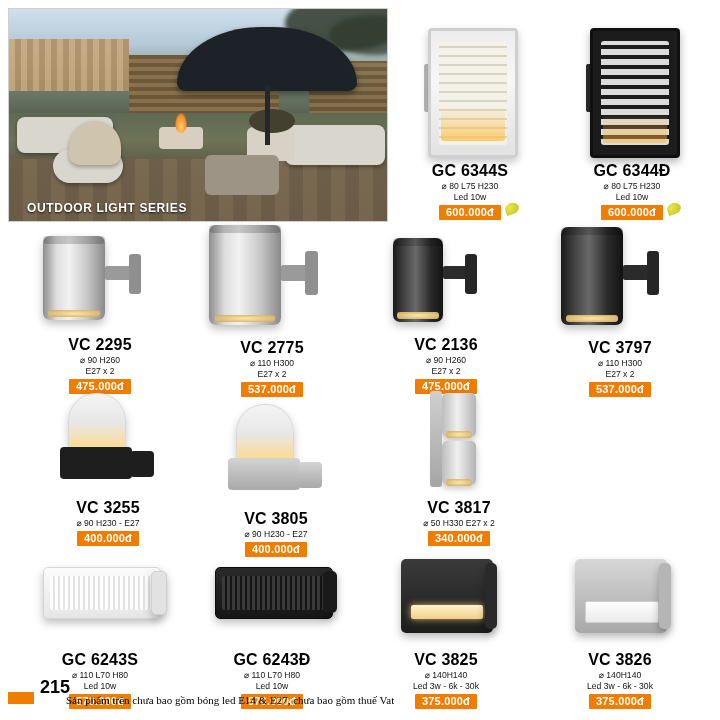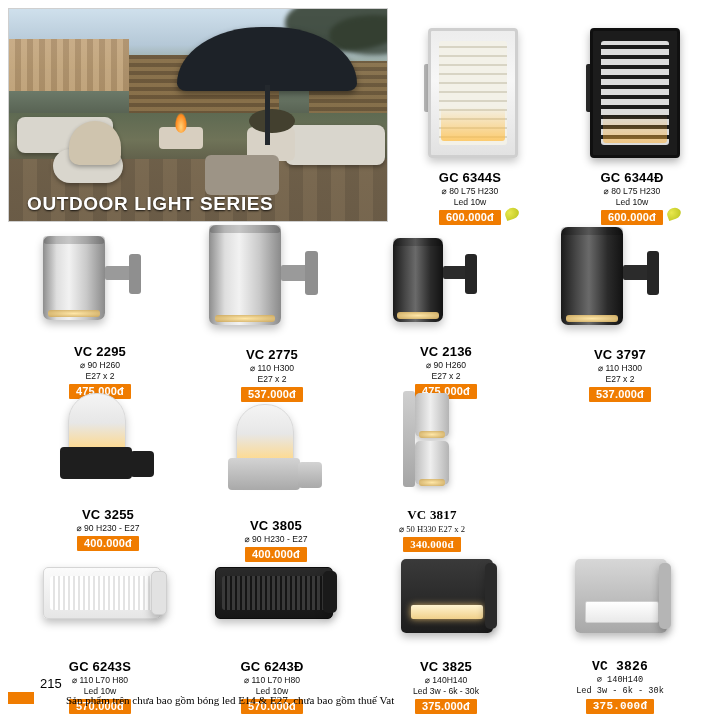--- a/index.html
+++ b/index.html
@@ -40,27 +40,27 @@
   .hero .s3{left:44px;top:140px;width:70px;height:34px;border-radius:20px;}
   .hero .chair{position:absolute;left:60px;top:112px;width:52px;height:44px;
     background:#cfc4ae;border-radius:26px 26px 10px 10px;box-shadow:0 2px 4px rgba(0,0,0,.3);}
   .hero .table{position:absolute;left:196px;top:146px;width:74px;height:40px;background:#9d9486;border-radius:6px;}
   .hero .pot{position:absolute;left:238px;top:118px;width:48px;height:34px;background:#d8d2c6;border-radius:6px;}
   .hero .plant{position:absolute;left:240px;top:100px;width:46px;height:24px;background:#43402f;border-radius:50%;}
   .hero .firepit{position:absolute;left:150px;top:118px;width:44px;height:22px;background:#d8cfc0;border-radius:4px;}
   .hero .flame{position:absolute;left:166px;top:104px;width:12px;height:20px;
     background:radial-gradient(ellipse at 50% 70%,#ffd27a,#ff8a1e 60%,rgba(255,138,30,0) 75%);border-radius:50%;}
   .hero .hero-title{
-    position:absolute;left:18px;bottom:6px;font-size:19px;font-weight:bold;letter-spacing:.6px;
+    position:absolute;left:18px;bottom:6px;font-size:12px;font-weight:bold;letter-spacing:.6px;
     color:#ffffff;text-shadow:0 1px 2px rgba(0,0,0,.8);
   }
 
   
   .cell{position:absolute;text-align:center;}
-  .name{font-size:13px;font-weight:bold;letter-spacing:.2px;margin-top:10px;}
+  .name{font-size:16px;font-weight:bold;letter-spacing:.2px;margin-top:2px;}
   .spec{font-size:8.6px;color:#111;line-height:1.18;margin-top:1px;}
   .price{
     display:inline-block;background:#f07c00;color:#fff;font-size:11px;font-weight:bold;
     padding:1px 7px 2px 7px;margin-top:2px;border-radius:1px;letter-spacing:.2px;
   }
   .pricewrap{position:relative;display:inline-block;}
   .leafdot{
     position:absolute;right:-18px;top:1px;width:14px;height:11px;border-radius:50% 50% 50% 0;
     background:radial-gradient(circle at 35% 35%,#e8e84e,#b9c21b);transform:rotate(-20deg);
   }
@@ -123,21 +123,21 @@
     background:repeating-linear-gradient(90deg,#3a3a3a 0 3px,#151515 3px 5px);border-radius:3px;}
   .sq{position:relative;width:150px;height:104px;margin:0 auto;}
   .sq .plate2{position:absolute;border-radius:5px;box-shadow:0 4px 9px rgba(0,0,0,.28);}
   .plate-dark{background:linear-gradient(180deg,#3a3a3a,#1d1d1d);}
   .plate-grey{background:linear-gradient(180deg,#d7d7d7,#a8a8a8);}
   .slot{position:absolute;border-radius:2px;
     background:linear-gradient(180deg,#fff3cf,#f0d08a);box-shadow:0 0 7px rgba(255,210,120,.8);}
 
   
   .footbar{position:absolute;left:8px;bottom:16px;width:26px;height:12px;background:#f07c00;}
-  .footnum{position:absolute;left:40px;bottom:29px;font-size:13px;font-weight:normal;}
+  .footnum{position:absolute;left:40px;bottom:22px;font-size:18px;font-weight:bold;}
   .foottxt{position:absolute;left:66px;bottom:14px;font-size:11px;font-family:Liberation Serif, serif;}
 </style>
 </head>
 <body>
 
 <div class="page">
 
   <div class="hero">
     <div class="sky"></div>
     <div class="palm1"></div>
@@ -282,21 +282,21 @@
       <div class="base base-silver" style="left:22px;top:62px;width:72px;height:32px;"></div>
       <div class="base base-silver" style="left:92px;top:66px;width:24px;height:26px;"></div>
     </div>
     <div class="name">VC 3805</div>
     <div class="spec">⌀ 90 H230 - E27</div>
     <div class="pricewrap">
       <span class="price">400.000đ</span>
     </div>
   </div>
 
-  <div class="cell" style="left:352px;top:385px;width:160px;font-family:Liberation Serif, serif;">
+  <div class="cell" style="left:379px;top:385px;width:160px;">
     <div class="dbl">
       <div class="tube" style="left:48px;top:8px;width:34px;height:44px;background:linear-gradient(90deg,#bdbdbd,#efefef 45%,#b4b4b4);border-radius:5px;"></div>
       <div class="tube" style="left:48px;top:56px;width:34px;height:44px;background:linear-gradient(90deg,#bdbdbd,#efefef 45%,#b4b4b4);border-radius:5px;"></div>
       <div class="wall" style="left:36px;top:6px;width:12px;height:96px;"></div>
       <div class="lens" style="left:52px;top:46px;width:26px;"></div>
       <div class="lens" style="left:52px;top:94px;width:26px;"></div>
     </div>
     <div class="name">VC 3817</div>
     <div class="spec">⌀ 50 H330  E27 x 2</div>
     <div class="pricewrap">
@@ -342,21 +342,21 @@
       <div class="plate2" style="left:114px;top:18px;width:12px;height:66px;background:#2a2a2a;"></div>
     </div>
     <div class="name">VC 3825</div>
     <div class="spec">⌀ 140H140</div>
     <div class="spec">Led 3w - 6k - 30k</div>
     <div class="pricewrap">
       <span class="price">375.000đ</span>
     </div>
   </div>
 
-  <div class="cell" style="left:540px;top:545px;width:160px;font-family:Liberation Mono, monospace;">
+  <div class="cell" style="left:540px;top:545px;width:160px;">
     <div class="sq">
       <div class="plate2 plate-grey" style="left:30px;top:14px;width:92px;height:74px;"></div>
       <div class="slot" style="left:40px;top:56px;width:72px;height:20px;background:linear-gradient(180deg,#ffffff,#e9e9e9);box-shadow:none;border:1px solid #cfcfcf;"></div>
       <div class="plate2" style="left:114px;top:18px;width:12px;height:66px;background:#b5b5b5;"></div>
     </div>
     <div class="name">VC 3826</div>
     <div class="spec">⌀ 140H140</div>
     <div class="spec">Led 3w - 6k - 30k</div>
     <div class="pricewrap">
       <span class="price">375.000đ</span>

